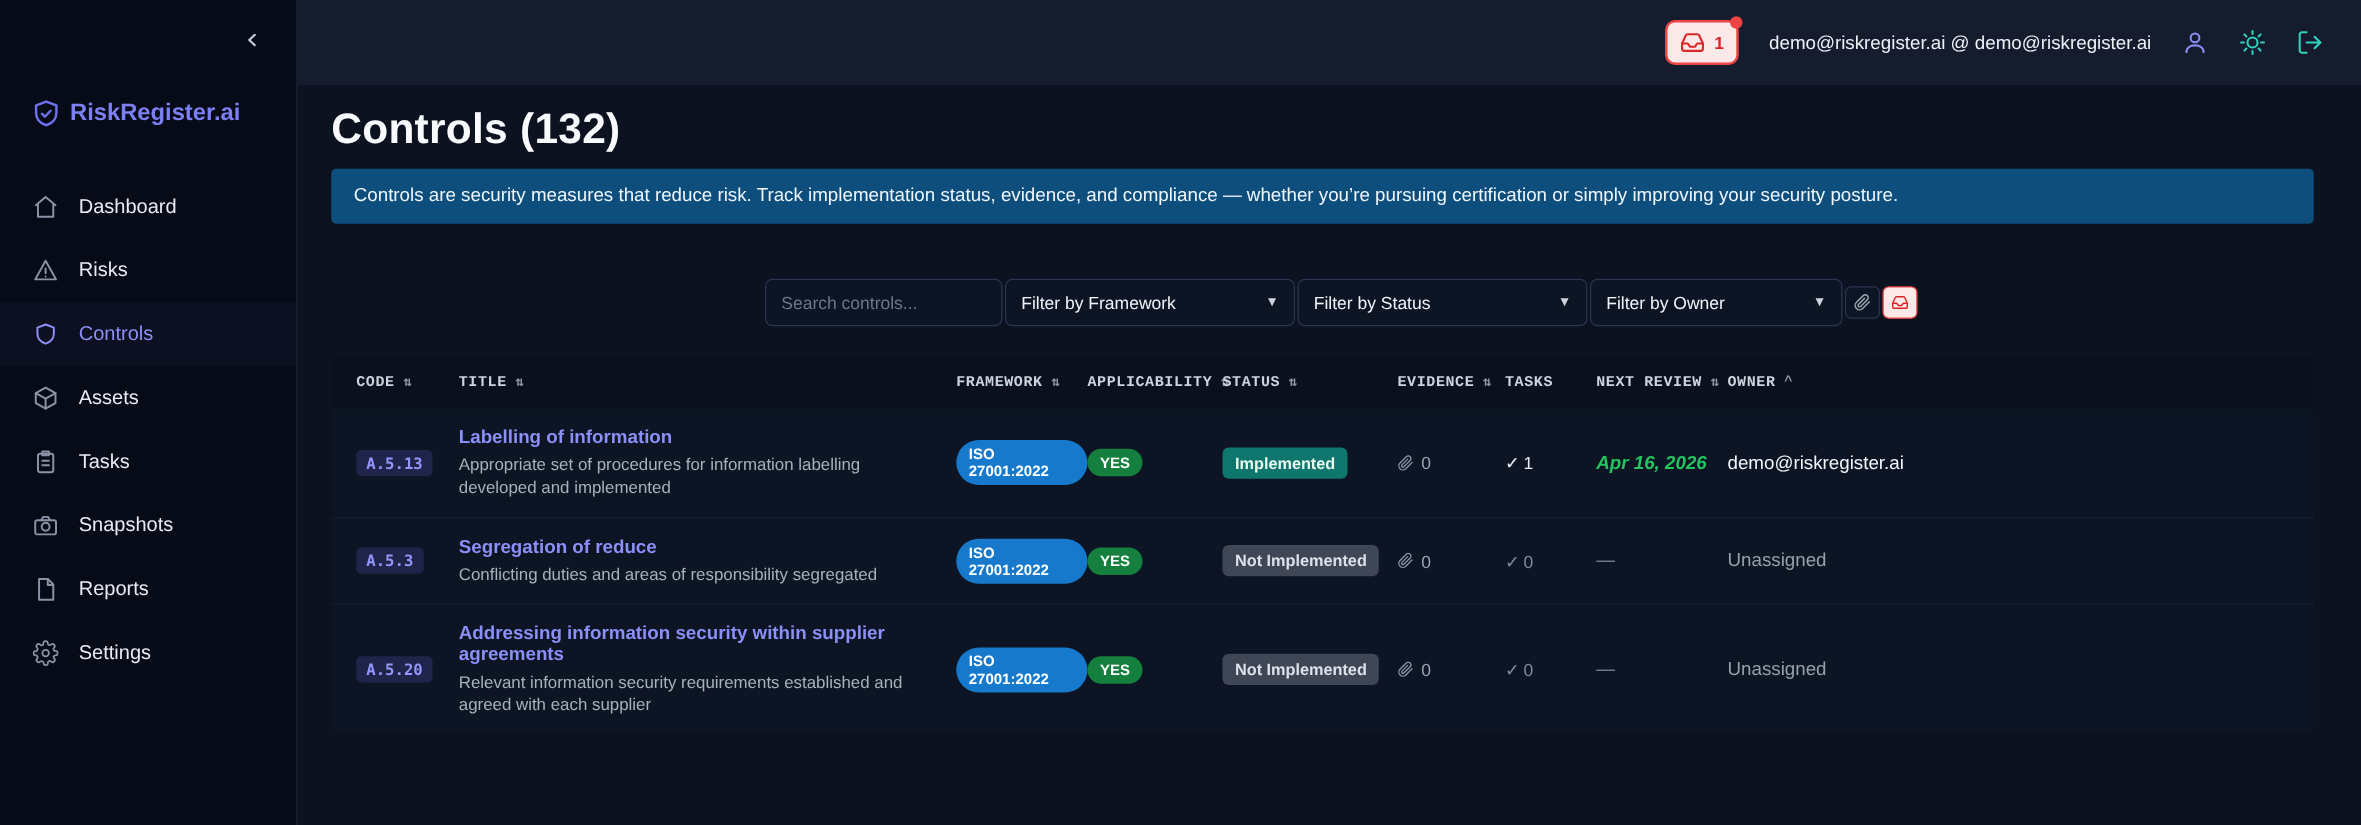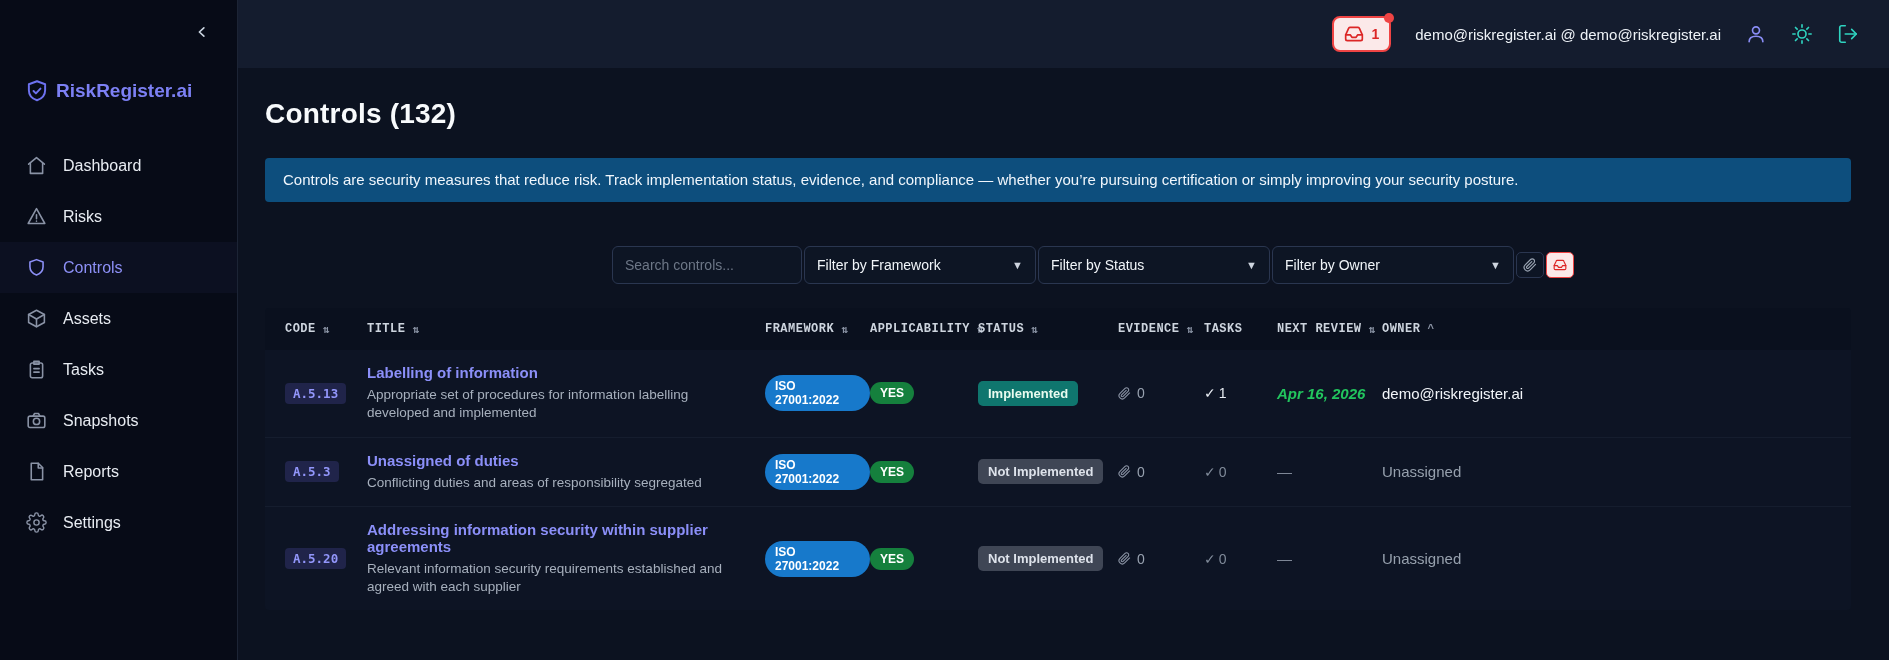--- a/index.html
+++ b/index.html
@@ -56,23 +56,23 @@
     border-radius:50%; background:#ef4444;
   }
   .user-label { color:#eef2f7; font-size:15px; }
   .topbar-icon-btn { background:none; border:none; cursor:pointer; padding:0; display:flex; }
   .topbar-icon-btn svg { width:22px; height:22px; }
   .icon-person { color:#8a8df6; }
   .icon-teal { color:#2fd4c0; }
 
   
   .content { padding:0 38px 0 27px; flex:1; min-width:0; }
-  .page-title { margin-top:30px; font-size:28px; font-weight:800; color:#f8fafc; letter-spacing:0.2px; }
+  .page-title { margin-top:16px; font-size:34px; font-weight:800; color:#f8fafc; letter-spacing:0.2px; }
   .banner {
-    margin-top:28px; background:#0d4e7d; color:#f0f6fc;
+    margin-top:12px; background:#0d4e7d; color:#f0f6fc;
     padding:12px 18px; border-radius:4px; font-size:15px; line-height:1.35;
   }
   .filters { display:flex; gap:2px; margin-top:44px; margin-left:347px; align-items:center; }
   .search-input {
     width:190px; background:#0d1524; border:1px solid #2a3650; border-radius:6px;
     padding:10px 12px; color:#e5e9f0; font-size:14px; outline:none;
     font-family:"Liberation Sans", sans-serif;
   }
   .search-input::placeholder { color:#6d7787; }
   .select {
@@ -287,21 +287,21 @@
       <div class="filters">
         <input class="search-input" type="text" placeholder="Search controls..." style="">
         <div class="select">
           <span>Filter by Framework</span>
           <span class="caret">▼</span>
         </div>
         <div class="select">
           <span>Filter by Status</span>
           <span class="caret">▼</span>
         </div>
-        <div class="select" style="width:242px">
+        <div class="select" style="width:202px">
           <span>Filter by Owner</span>
           <span class="caret">▼</span>
         </div>
         <button class="mini-btn">
           <span style="display:flex">
             <svg viewBox="0 0 24 24" fill="none" stroke="currentColor" stroke-width="2" stroke-linecap="round" stroke-linejoin="round" width="14" height="14">
                 <path d="M21.44 11.05l-9.19 9.19a6 6 0 0 1-8.49-8.49l9.19-9.19a4 4 0 1 1 5.66 5.66l-9.2 9.19a2 2 0 0 1-2.83-2.83l8.49-8.48"></path>
               </svg>
           </span>
         </button>
@@ -374,21 +374,21 @@
           <div class="tasks-cell tasks-bright">
             <span class="chk">✓</span><span>1</span>
           </div>
           <div class="review-set">Apr 16, 2026</div>
           <div class="owner-set">demo@riskregister.ai</div>
         </div>
 
         <div class="row grid">
           <div class="cell-pad"><span class="code-badge">A.5.3</span></div>
           <div>
-            <a class="ctl-title" href="#">Unassigned of duties</a>
+            <a class="ctl-title" href="#">Segregation of reduce</a>
             <div class="ctl-desc">Conflicting duties and areas of responsibility segregated</div>
           </div>
           <div><span class="pill-fw">ISO 27001:2022</span></div>
           <div><span class="pill-yes">YES</span></div>
           <div><span class="badge-status st-not">Not Implemented</span></div>
           <div class="evidence-cell">
             <span style="display:flex">
                 <svg viewBox="0 0 24 24" fill="none" stroke="currentColor" stroke-width="2" stroke-linecap="round" stroke-linejoin="round" width="13" height="13">
                   <path d="M21.44 11.05l-9.19 9.19a6 6 0 0 1-8.49-8.49l9.19-9.19a4 4 0 1 1 5.66 5.66l-9.2 9.19a2 2 0 0 1-2.83-2.83l8.49-8.48"></path>
                 </svg>

